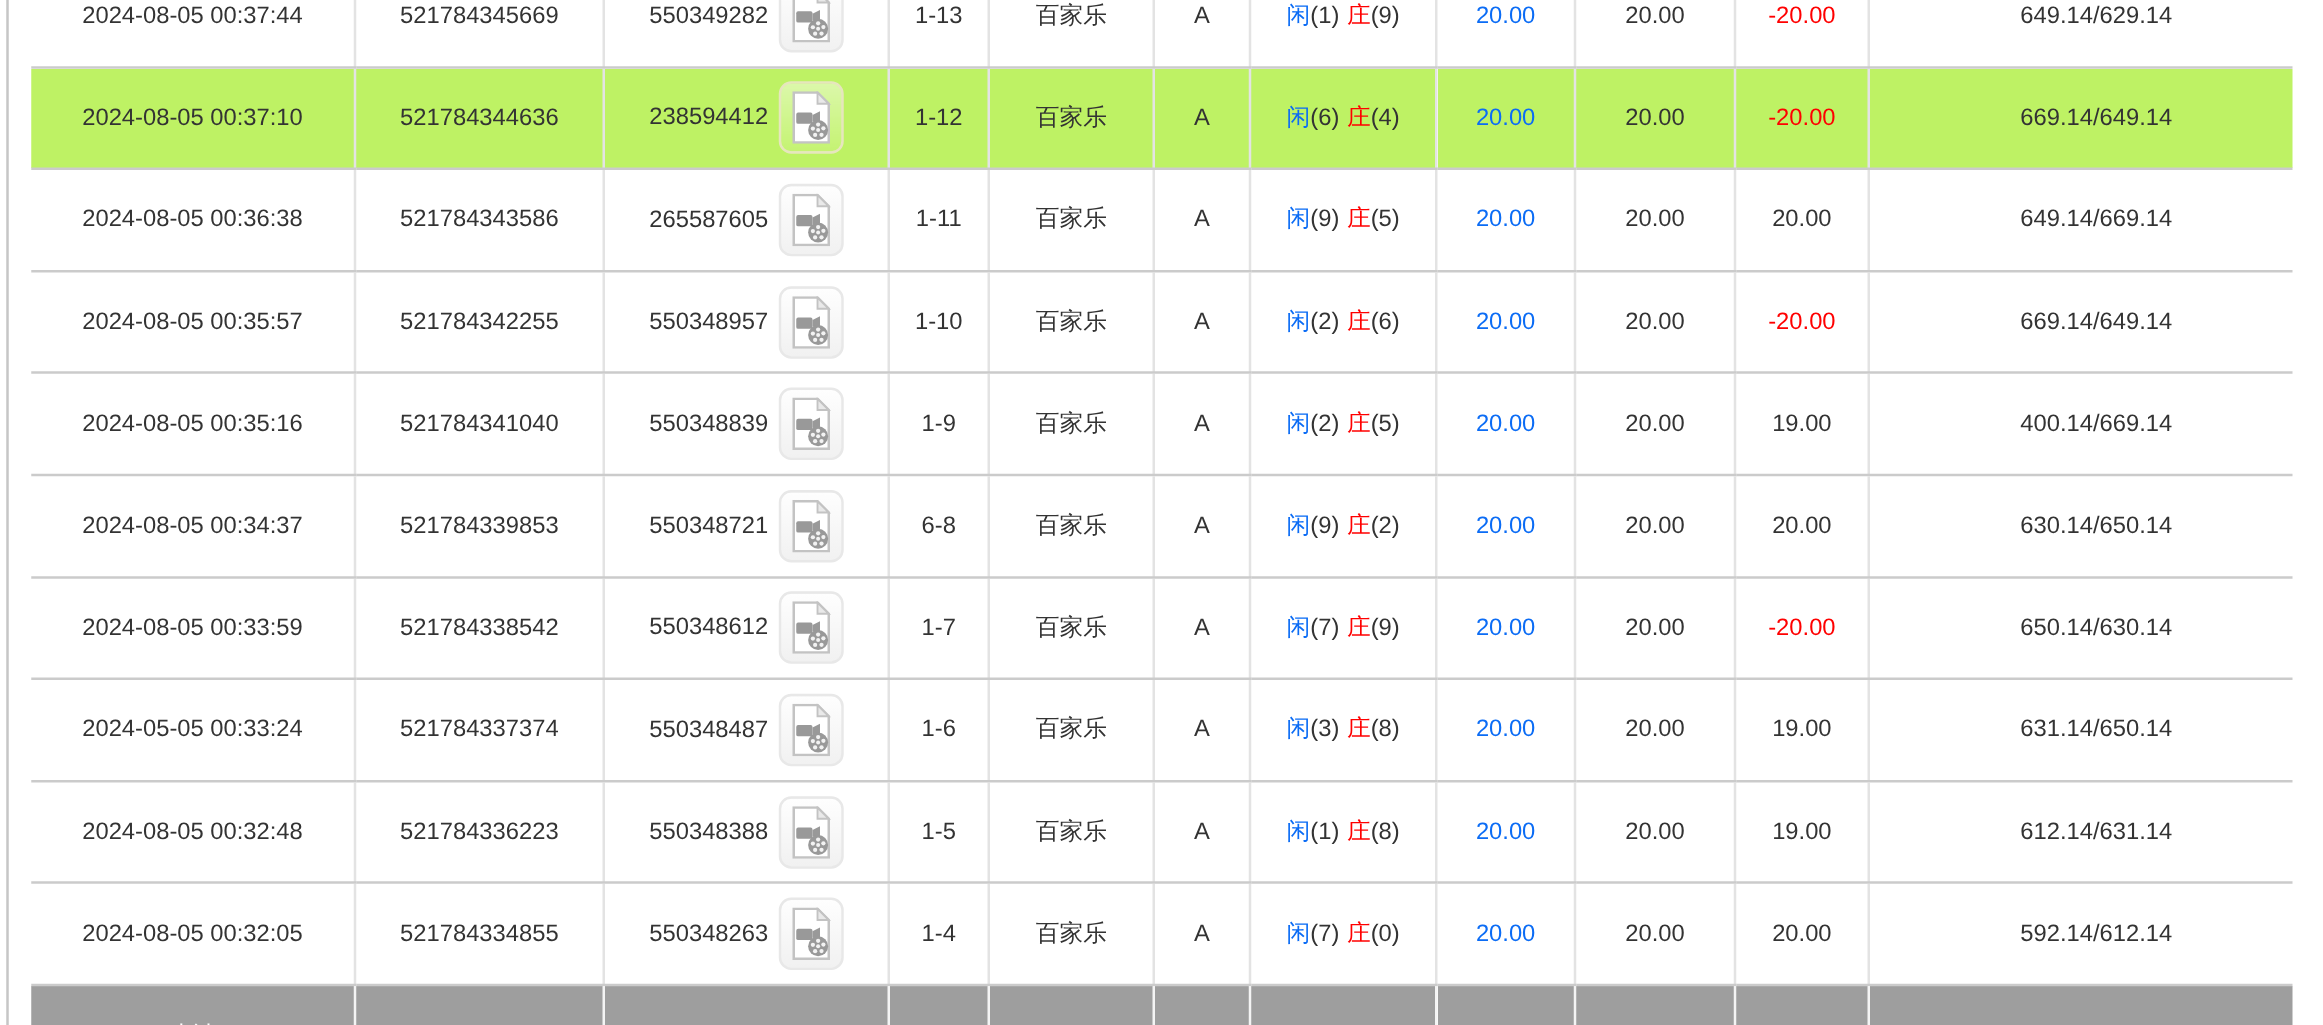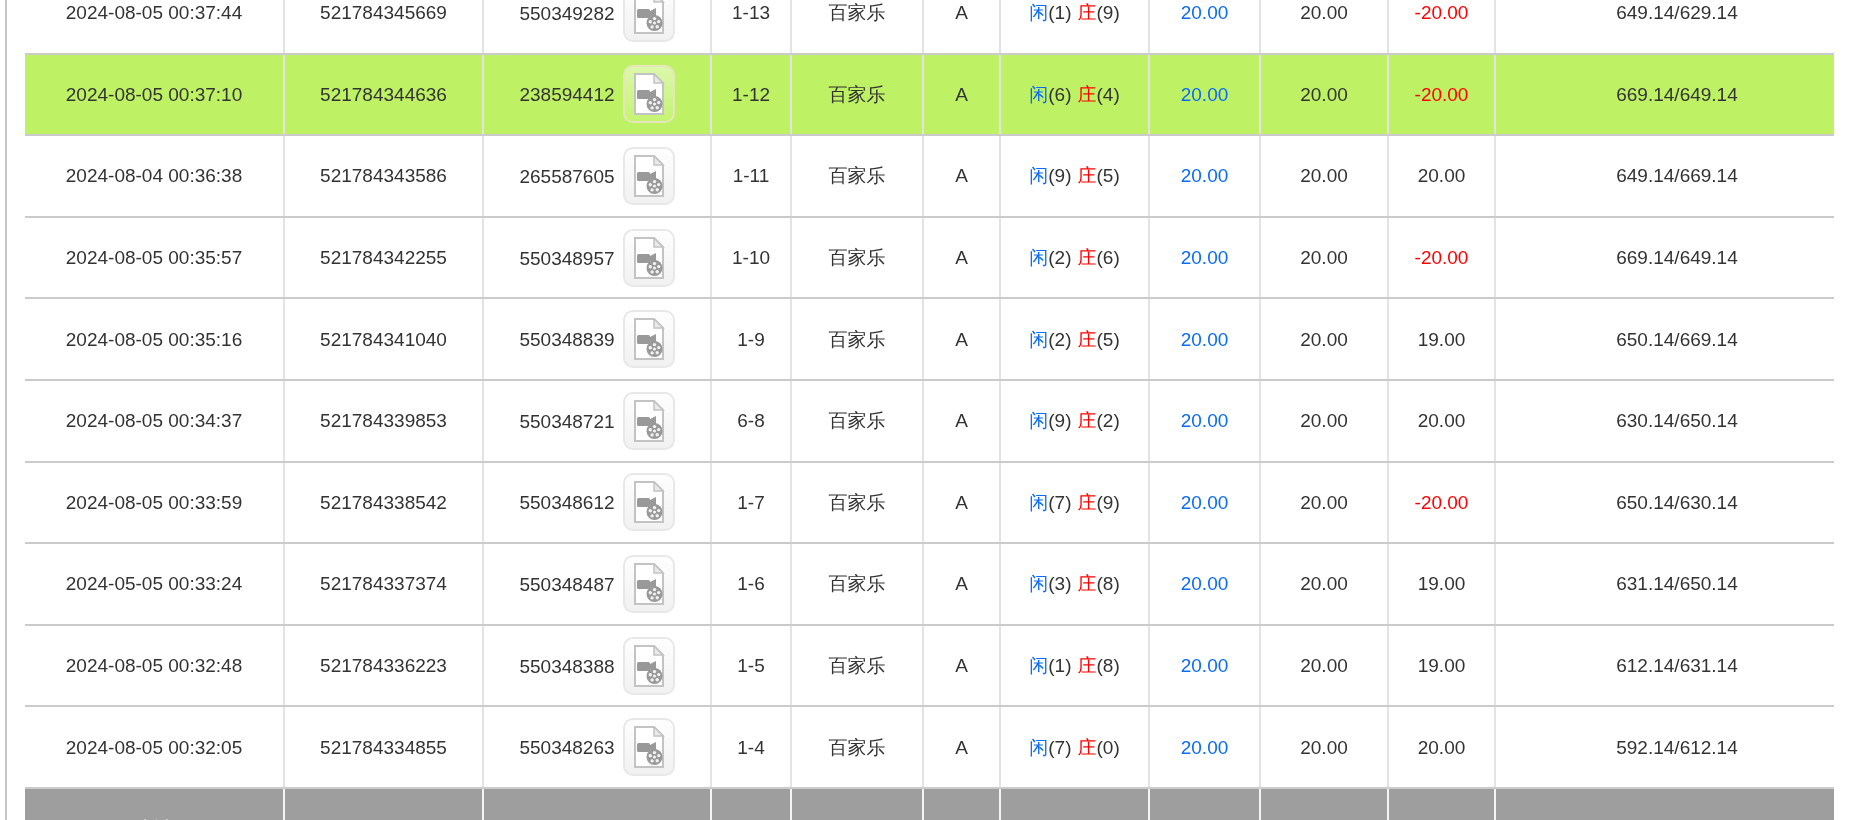--- a/index.html
+++ b/index.html
@@ -119,21 +119,21 @@
           <td>1-12</td>
           <td>百家乐</td>
           <td>A</td>
           <td><span class="blue">闲</span><span>(6)</span><span class="result-gap"></span><span class="red">庄</span><span>(4)</span></td>
           <td><span class="blue link">20.00</span></td>
           <td>20.00</td>
           <td><span class="red">-20.00</span></td>
           <td>669.14/649.14</td>
         </tr>
         <tr>
-          <td>2024-08-04 00:36:38</td>
+          <td>2024-08-05 00:36:38</td>
           <td>521784343586</td>
           <td><span class="gno">265587605</span><span class="icon-btn"><svg width="34" height="42" viewBox="0 0 34 42">
                 <path d="M3 1 H22 L31 10 V41 H3 Z" fill="#ffffff" stroke="#c3c3c3" stroke-width="2"></path>
                 <path d="M22 1 L22 10 H31 Z" fill="#e9e9e9" stroke="#c3c3c3" stroke-width="1.5"></path>
                 <rect x="5" y="17" width="13" height="9" rx="1.5" fill="#999999"></rect>
                 <path d="M18 19 L24 16 V27 L18 24 Z" fill="#999999"></path>
                 <circle cx="22.5" cy="31" r="8" fill="#999999"></circle>
                 <circle cx="22.5" cy="31" r="1.6" fill="#f2f2f2"></circle>
                 <circle cx="22.5" cy="26.6" r="1.7" fill="#f2f2f2"></circle>
                 <circle cx="18.3" cy="29.8" r="1.7" fill="#f2f2f2"></circle>
@@ -191,21 +191,21 @@
                 <circle cx="25.2" cy="34.8" r="1.7" fill="#f2f2f2"></circle>
                 <circle cx="26.7" cy="29.6" r="1.7" fill="#f2f2f2"></circle>
               </svg></span></td>
           <td>1-9</td>
           <td>百家乐</td>
           <td>A</td>
           <td><span class="blue">闲</span><span>(2)</span><span class="result-gap"></span><span class="red">庄</span><span>(5)</span></td>
           <td><span class="blue link">20.00</span></td>
           <td>20.00</td>
           <td><span class="">19.00</span></td>
-          <td>650.14/669.14</td>
+          <td>400.14/669.14</td>
         </tr>
         <tr>
           <td>2024-08-05 00:34:37</td>
           <td>521784339853</td>
           <td><span class="gno">550348721</span><span class="icon-btn"><svg width="34" height="42" viewBox="0 0 34 42">
                 <path d="M3 1 H22 L31 10 V41 H3 Z" fill="#ffffff" stroke="#c3c3c3" stroke-width="2"></path>
                 <path d="M22 1 L22 10 H31 Z" fill="#e9e9e9" stroke="#c3c3c3" stroke-width="1.5"></path>
                 <rect x="5" y="17" width="13" height="9" rx="1.5" fill="#999999"></rect>
                 <path d="M18 19 L24 16 V27 L18 24 Z" fill="#999999"></path>
                 <circle cx="22.5" cy="31" r="8" fill="#999999"></circle>

